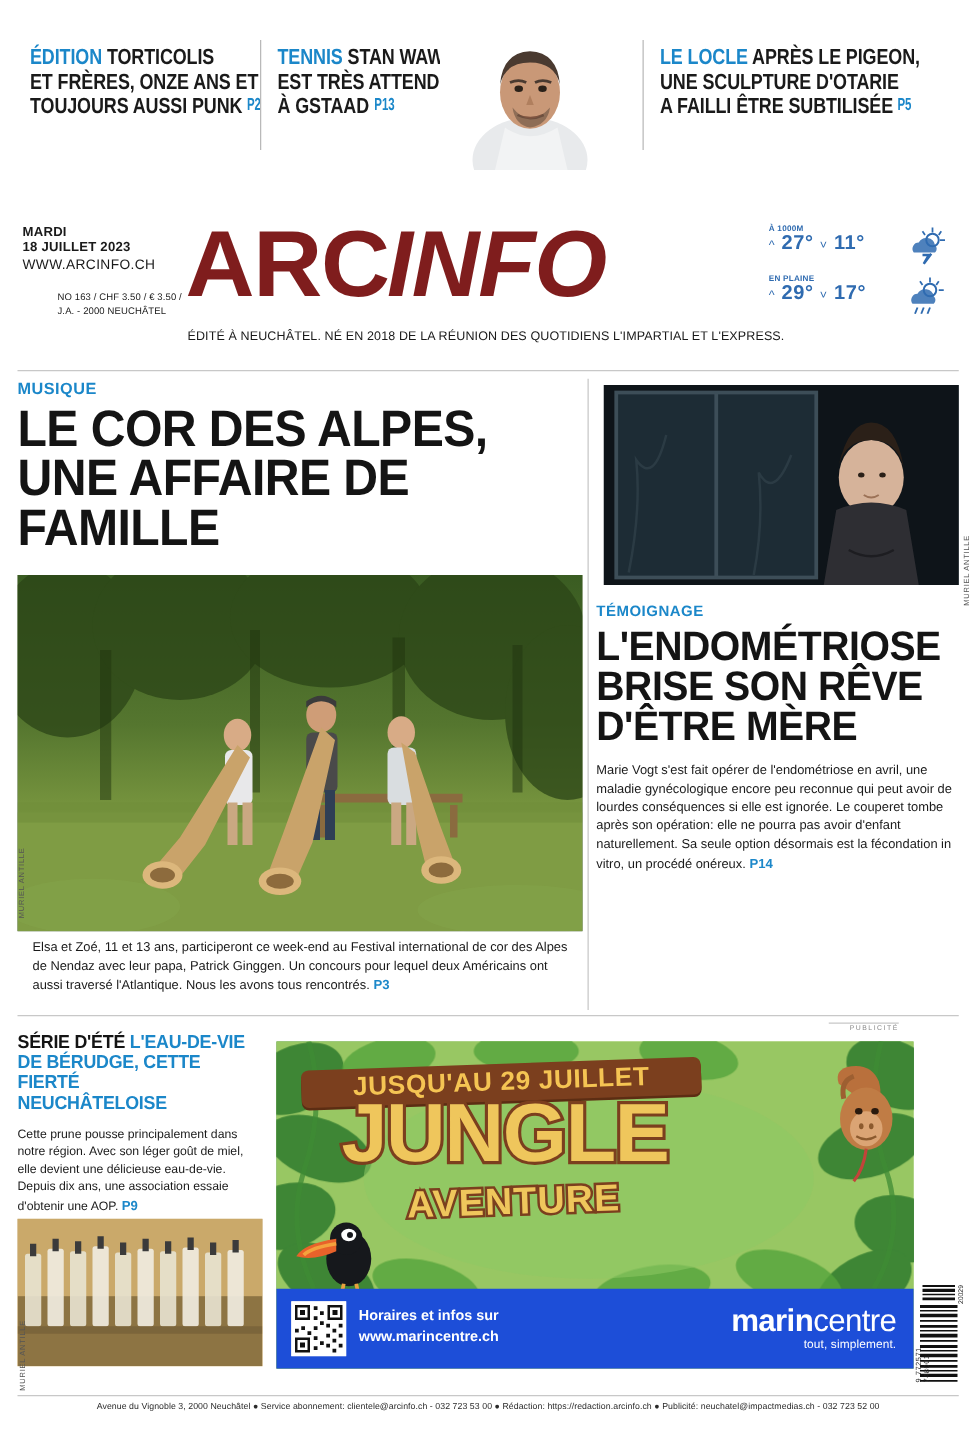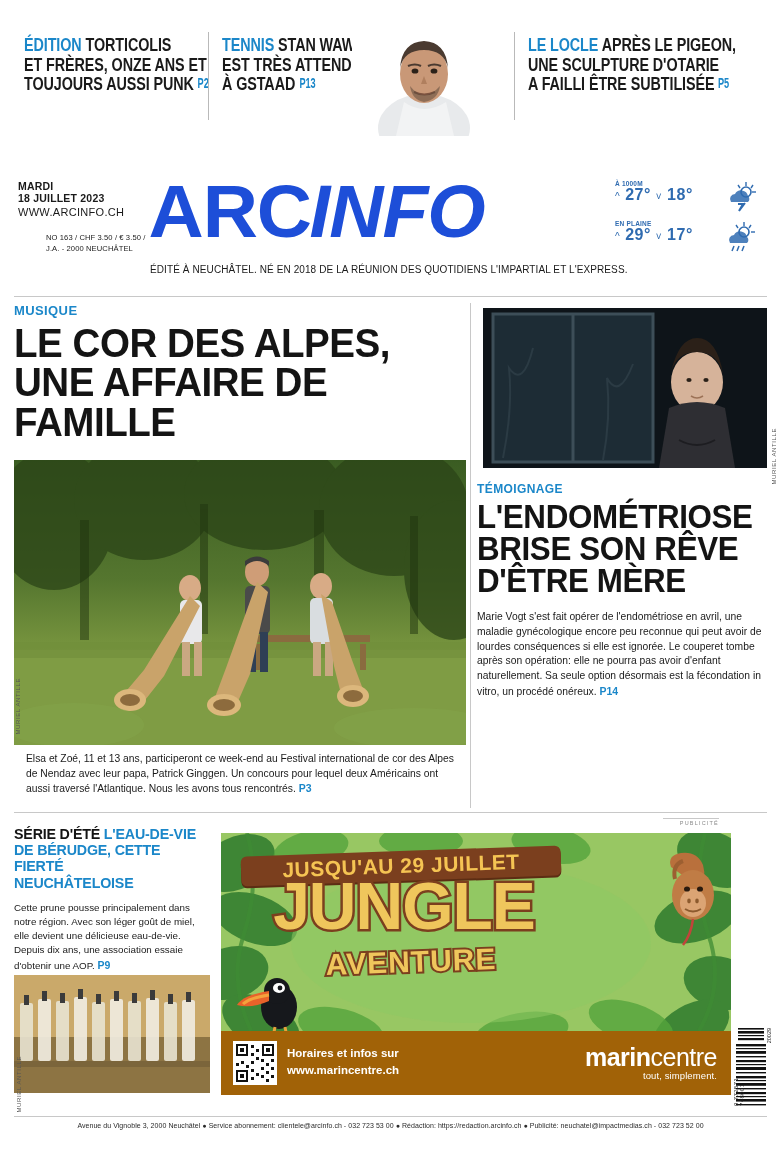--- a/index.html
+++ b/index.html
@@ -53,21 +53,21 @@
   .masthead { position:absolute; left:0; top:152px; width:781px; height:142px; }
   .md-block { position:absolute; left:18px; top:28px; width:150px; }
   .md-day { font-size:10.5px; font-weight:bold; letter-spacing:0.2px; }
   .md-date { font-size:10.5px; font-weight:bold; letter-spacing:0.2px; }
   .md-url { font-size:11px; font-weight:500; letter-spacing:0.3px; margin-top:2px; }
   .md-meta { font-size:7.6px; font-weight:500; margin-top:14px; line-height:1.45;
              letter-spacing:0.1px;margin-left:28px; }
 
   .logo {
     position:absolute; left:150px; top:22px;
-    font-size:75px; line-height:74px; color:#1d4ed8; font-weight:bold;
+    font-size:75px; line-height:74px; color:#7f1d1d; font-weight:bold;
     letter-spacing:-1px;
   }
   .logo .a1 { font-family:"Liberation Sans", sans-serif; font-weight:bold;
               transform:scaleX(1.02); display:inline-block; }
   .logo .a2 { font-style:italic; font-weight:bold; }
 
   .tagline {
     position:absolute; left:150px; top:112px;
     font-size:10px; letter-spacing:0.1px; color:#1a1a1a; font-weight:500;
     white-space:nowrap;
@@ -189,21 +189,21 @@
   }
   .ad-bubble-txt {
     font-size:11.5px; font-weight:bold; line-height:1.2; color:#4a2a14;
     text-transform:uppercase; padding:0 6px;
   }
   .ad-monkey {
     position:absolute; left:440px; top:18px; width:64px; height:96px;
   }
   .ad-toucan { position:absolute; left:14px; top:140px; width:70px; height:64px; }
   .ad-footer {
-    position:absolute; left:0; bottom:0; width:510px; height:64px; background:#a16207;
+    position:absolute; left:0; bottom:0; width:510px; height:64px; background:#1d4ed8;
   }
   .qr { position:absolute; left:12px; top:10px; width:44px; height:44px; background:#fff; }
   .ad-hours {
     position:absolute; left:66px; top:14px; color:#fff; font-size:11.5px;
     font-weight:bold; line-height:1.45;
   }
   .marin {
     position:absolute; right:14px; top:12px; text-align:right; color:#fff;
   }
   .marin .m1 { font-size:25px; font-weight:bold; letter-spacing:-0.5px; }
@@ -293,21 +293,21 @@
       <span class="a1">ARC</span><span class="a2">INFO</span>
     </div>
 
     <div class="tagline">ÉDITÉ À NEUCHÂTEL. NÉ EN 2018 DE LA RÉUNION DES QUOTIDIENS L'IMPARTIAL ET L'EXPRESS.</div>
 
     <div class="weather">
       <div class="wrow">
         <div class="wlabel">À 1000M</div>
         <div class="wtemps">
           <span class="car">^</span> <span>27°</span>
-          <span class="car">˅</span> <span>18°</span>
+          <span class="car">˅</span> <span>11°</span>
         </div>
         <div class="wicon">
           <svg width="34" height="34" viewBox="0 0 34 34">
             <g stroke="#2f6bb0" stroke-width="1.4" fill="none">
               <line x1="21" y1="2" x2="21" y2="6"></line>
                 <line x1="28" y1="5" x2="26" y2="8"></line>
               <line x1="31" y1="12" x2="27" y2="12"></line>
                 <line x1="13" y1="5" x2="15" y2="8"></line>
             </g>
             <circle cx="21" cy="12" r="5" fill="none" stroke="#2f6bb0" stroke-width="1.6"></circle>

